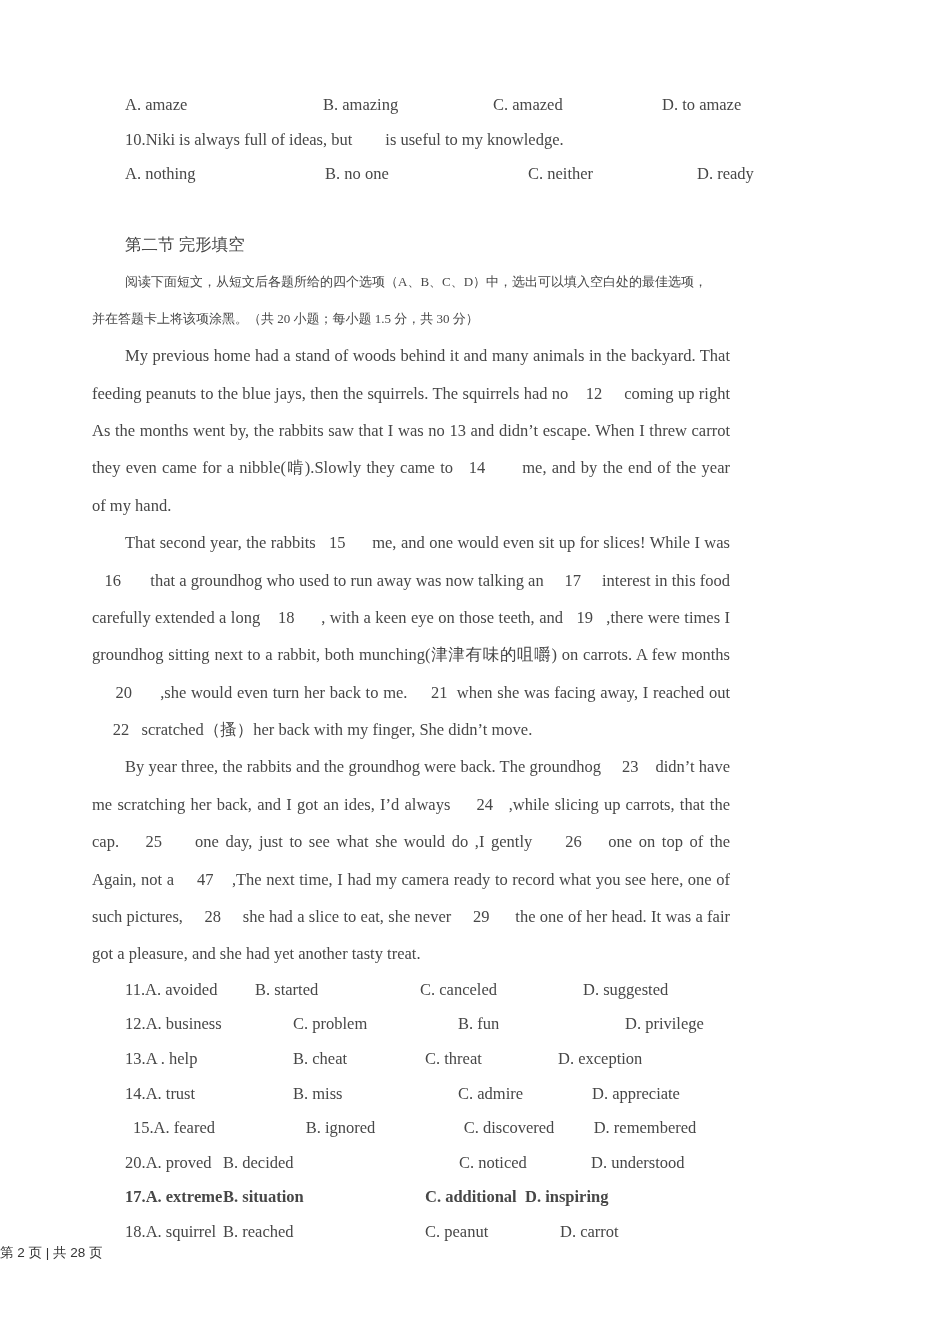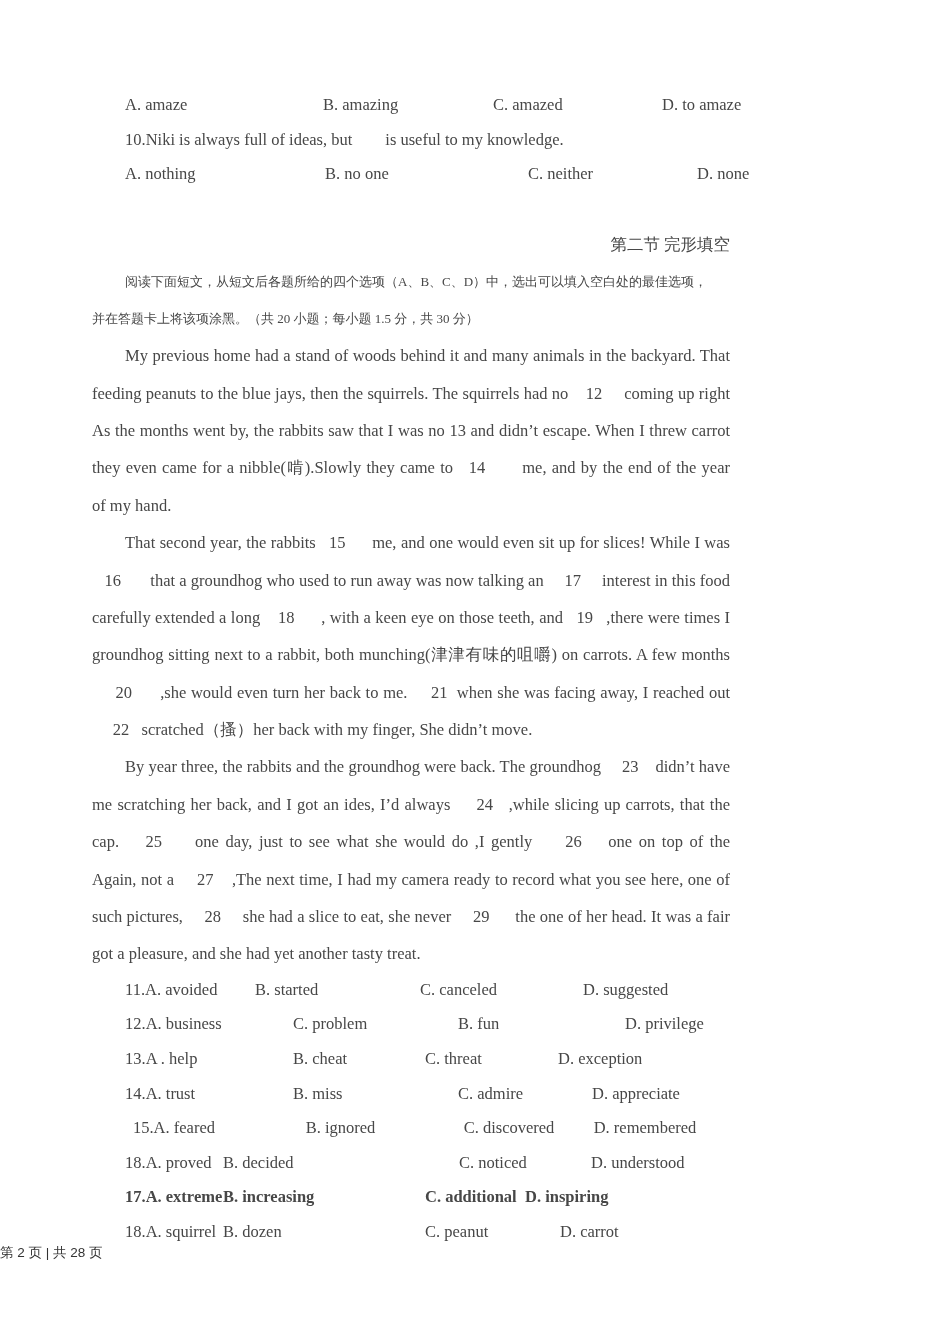--- a/index.html
+++ b/index.html
@@ -8,21 +8,21 @@
     font-family: "Liberation Serif", "DejaVu Serif", serif;
     color: #474747;
   }
   .page {
     position: relative; box-sizing: border-box;
     width: 822px; height: 1344px;
     padding: 88px 92px 0 92px;
   }
   .topline { height: 34px; line-height: 34px; font-size: 16.5px; white-space: nowrap; }
   .qline   { height: 34px; line-height: 34px; font-size: 16.5px; margin-left: 33px; white-space: nowrap; }
-  .section-title { height: 37px; line-height: 37px; font-size: 16.5px; margin-top: 35px; margin-left: 33px; white-space: nowrap; text-align: right; }
+  .section-title { height: 37px; line-height: 37px; font-size: 16.5px; margin-top: 35px; margin-left: 33px; white-space: nowrap; }
   .instr { height: 37px; line-height: 37px; font-size: 13px; white-space: nowrap; overflow: hidden; }
   .instr.first { margin-left: 33px; }
   .pline {
     height: 37.4px; line-height: 37.4px; font-size: 16.5px;
     overflow: hidden; text-align: justify; text-align-last: justify;
   }
   .pline.indent { text-indent: 33px; }
   .pline.last { text-align-last: left; }
   .u { text-underline-offset: 3px; white-space: pre; }
   .opt-grid {
@@ -57,21 +57,21 @@
     <span class="cell">C. amazed</span>
     <span class="cell">D. to amaze</span>
   </div>
 
   <div class="qline">10.Niki is always full of ideas, but <span class="u">      </span> is useful to my knowledge.</div>
 
   <div class="opt-grid r10 topline">
     <span class="cell">A. nothing</span>
     <span class="cell">B. no one</span>
     <span class="cell">C. neither</span>
-    <span class="cell">D. none</span>
+    <span class="cell">D. ready</span>
   </div>
 
   <div class="section-title">第二节 完形填空</div>
 
   <div class="instr first">阅读下面短文，从短文后各题所给的四个选项（A、B、C、D）中，选出可以填入空白处的最佳选项，</div>
   <div class="instr">并在答题卡上将该项涂黑。（共 20 小题；每小题 1.5 分，共 30 分）</div>
 
   <div>
     <div class="pline indent">My previous home had a stand of woods behind it and many animals in the backyard. That first year, I<span class="u">   11    </span></div>
     <div class="pline">feeding peanuts to the blue jays, then the squirrels. The squirrels had no<span class="u">    12    </span> coming up right to me for them.</div>
@@ -82,21 +82,21 @@
     <div class="pline indent">That second year, the rabbits<span class="u">   15     </span> me, and one would even sit up for slices! While I was feeding them, I</div>
     <div class="pline"><span class="u">   16      </span> that a groundhog who used to run away was now talking an<span class="u">     17     </span>interest in this food situation. I</div>
     <div class="pline">carefully extended a long<span class="u">    18      </span>, with a keen eye on those teeth, and <span class="u">  19   </span>,there were times I would have the</div>
     <div class="pline">groundhog sitting next to a rabbit, both munching(津津有味的咀嚼) on carrots. A few months later, while</div>
     <div class="pline"><span class="u">     20      </span>,she would even turn her back to me.<span class="u">     21  </span>when she was facing away, I reached out and</div>
     <div class="pline last"><span class="u">     22   </span>scratched（搔）her back with my finger, She didn’t move.</div>
 
     <div class="pline indent">By year three, the rabbits and the groundhog were back. The groundhog <span class="u">    23    </span>didn’t have a problem with</div>
     <div class="pline">me scratching her back, and I got an ides, I’d always<span class="u">     24   </span>,while slicing up carrots, that the end looked like a</div>
     <div class="pline">cap.<span class="u">    25     </span>one day, just to see what she would do ,I gently <span class="u">    26   </span> one on top of the groundhog’s head.</div>
-    <div class="pline">Again, not a <span class="u">    27    </span>,The next time, I had my camera ready to record what you see here, one of several dozen</div>
+    <div class="pline">Again, not a <span class="u">    47    </span>,The next time, I had my camera ready to record what you see here, one of several dozen</div>
     <div class="pline">such pictures,<span class="u">     28     </span>she had a slice to eat, she never <span class="u">    29     </span> the one of her head. It was a fair <span class="u">   30   </span> —I</div>
     <div class="pline last">got a pleasure, and she had yet another tasty treat.</div>
   </div>
 
   <div>
     <div class="opt-grid r11">
       <span class="cell">11.A. avoided</span>
       <span class="cell">B. started</span>
       <span class="cell">C. canceled</span>
       <span class="cell">D. suggested</span>
@@ -119,34 +119,34 @@
       <span class="cell">C. admire</span>
       <span class="cell">D. appreciate</span>
     </div>
     <div class="opt-grid r15">
       <span class="cell">15.A. feared</span>
       <span class="cell">B. ignored</span>
       <span class="cell">C. discovered</span>
       <span class="cell">D. remembered</span>
     </div>
     <div class="opt-grid r16">
-      <span class="cell">18.A. proved</span>
+      <span class="cell">20.A. proved</span>
       <span class="cell">B. decided</span>
       <span class="cell">C. noticed</span>
       <span class="cell">D. understood</span>
     </div>
     <div class="opt-grid r17">
       <span class="cell">17.A. extreme</span>
-      <span class="cell">B. increasing</span>
+      <span class="cell">B. situation</span>
       <span class="cell">C. additional</span>
       <span class="cell">D. inspiring</span>
     </div>
     <div class="opt-grid r18">
       <span class="cell">18.A. squirrel</span>
-      <span class="cell">B. dozen</span>
+      <span class="cell">B. reached</span>
       <span class="cell">C. peanut</span>
       <span class="cell">D. carrot</span>
     </div>
   </div>
 
   <div class="footer">第 2 页 | 共 28 页</div>
 
 </div>
 
 </body></html>

